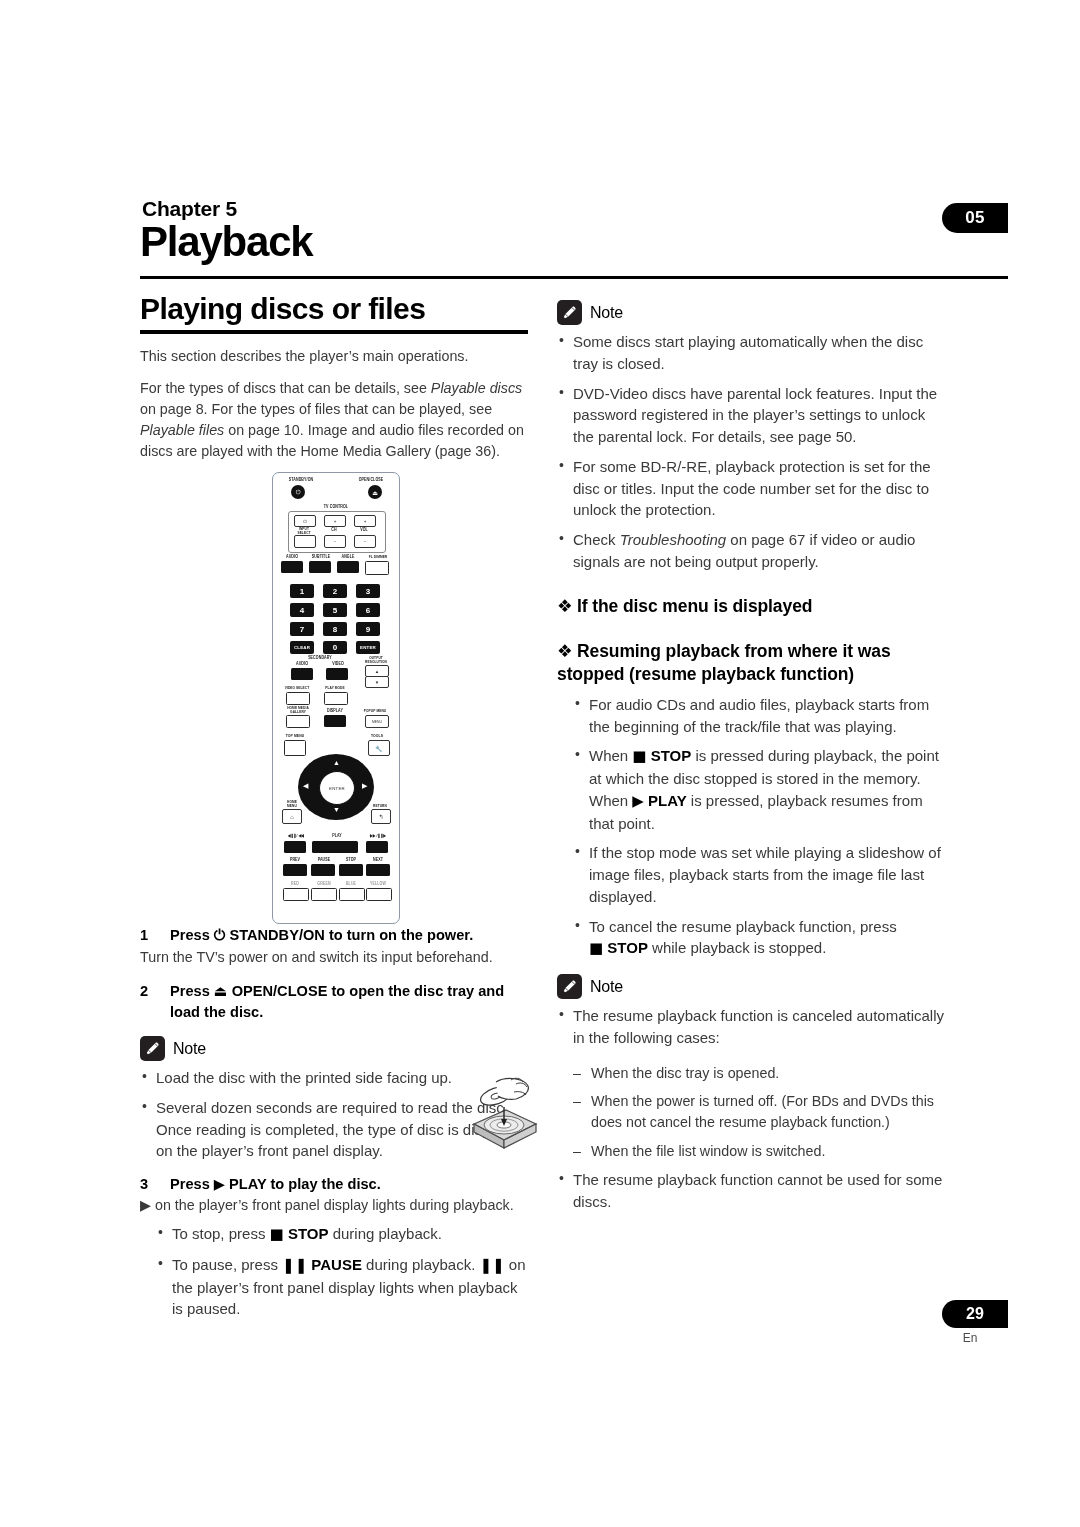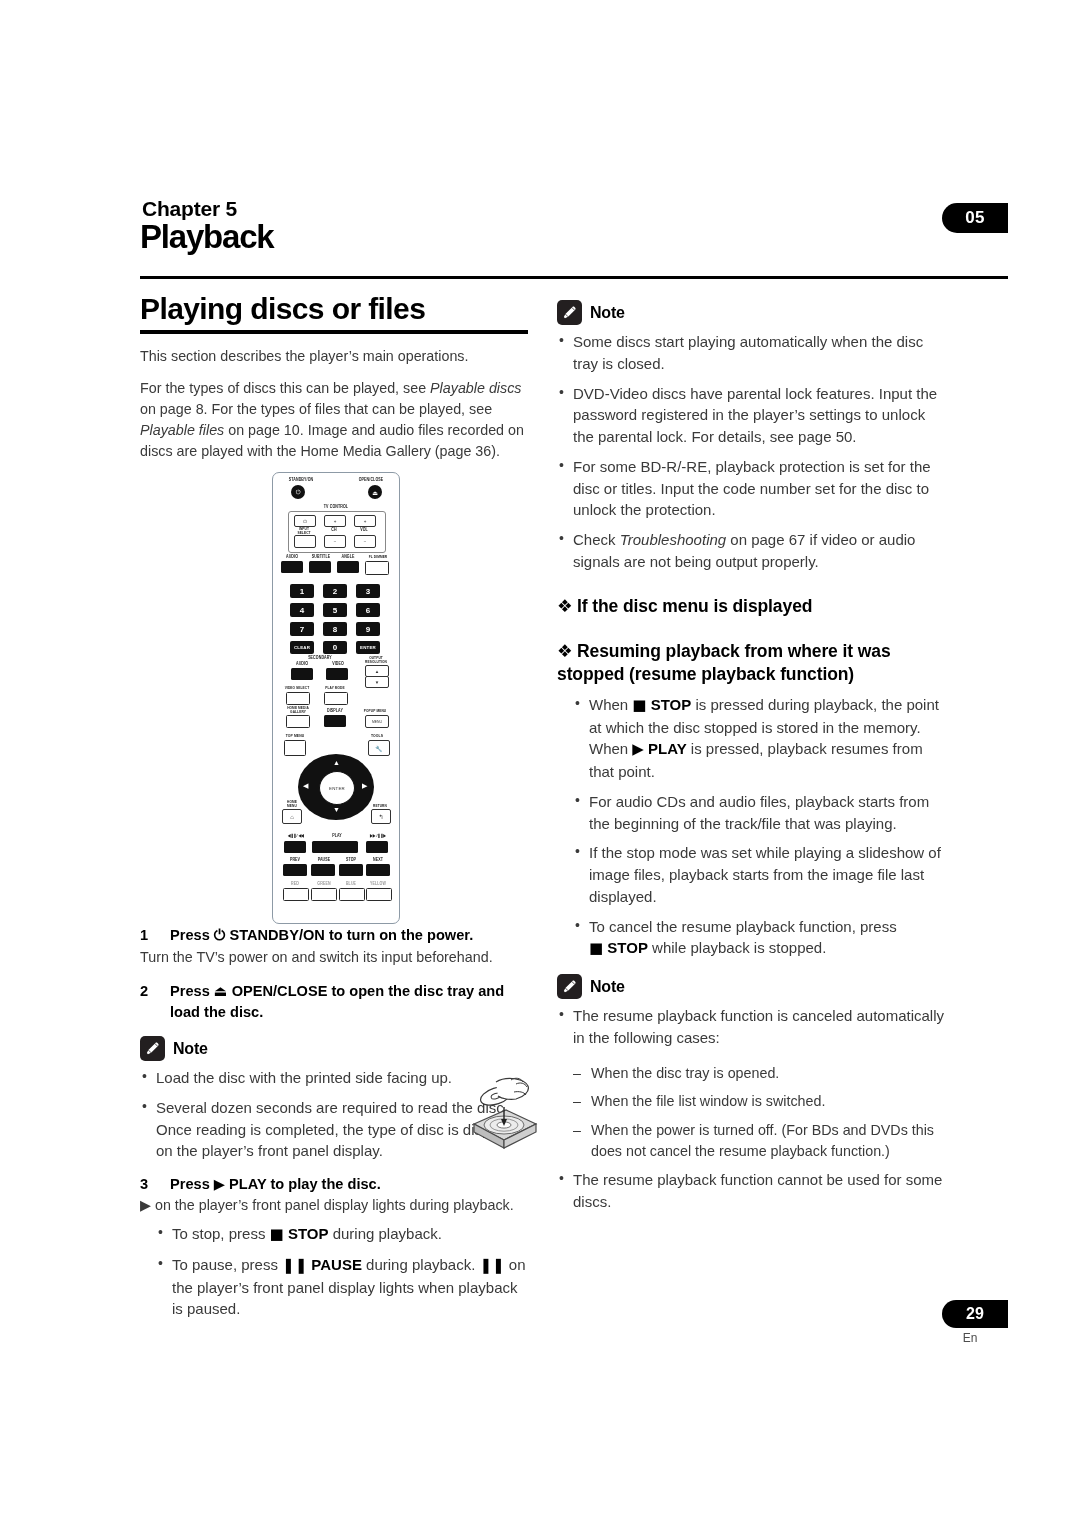--- a/index.html
+++ b/index.html
@@ -28,21 +28,21 @@
     top: 197px;
     font-size: 21px;
     font-weight: bold;
     letter-spacing: -0.2px;
     color: #000;
   }
   .chapter-title {
     position: absolute;
     left: 140px;
     top: 219px;
-    font-size: 33px;
+    font-size: 42px;
     font-weight: bold;
     letter-spacing: -1.2px;
     color: #000;
     line-height: 1.08;
   }
   .chapter-rule {
     position: absolute;
     left: 140px;
     top: 276px;
     width: 868px;
@@ -181,21 +181,21 @@
     width: 25px;
     height: 25px;
     background: #231f20;
     border-radius: 5px;
     display: flex;
     align-items: center;
     justify-content: center;
   }
   .note-label {
     font-size: 16px;
-    font-weight: bold;
+    font-weight: normal;
     color: #000;
     letter-spacing: -0.2px;
     text-align: right;
   }
 
   ul.bullets {
     list-style: none;
     margin: 0;
     padding: 0;
   }
@@ -370,21 +370,21 @@
   <div class="badge-bottom">29</div>
   <div class="lang-code">En</div>
 
   <div class="col-left">
 
     <div class="h1-section">Playing discs or files</div>
     <div class="h1-rule"></div>
 
     <p class="body" style="margin-top:12px;">This section describes the player’s main operations.</p>
 
-    <p class="body"><span>For the types of discs this can be played, see </span><span class="it">Playable discs</span><span> on page 8. For the types of files that can be played, see </span><span class="it">Playable files</span><span> on page 10. Image and audio files recorded on discs are played with the Home Media Gallery (page 36).</span></p>
+    <p class="body"><span>For the types of discs that can be details, see </span><span class="it">Playable discs</span><span> on page 8. For the types of files that can be played, see </span><span class="it">Playable files</span><span> on page 10. Image and audio files recorded on discs are played with the Home Media Gallery (page 36).</span></p>
 
     <div style="height:452px;"></div>
 
     <p class="step"><span class="num">1</span><span>Press </span><span class="glyph">⏻</span><span> STANDBY/ON to turn on the power.</span></p>
     <p class="step-body">Turn the TV’s power on and switch its input beforehand.</p>
 
     <p class="step"><span class="num">2</span><span>Press </span><span class="glyph">⏏</span><span> OPEN/CLOSE to open the disc tray and load the disc.</span></p>
 
     <div class="note-head">
       <span class="note-icon">
@@ -430,44 +430,44 @@
       <li>For some BD-R/-RE, playback protection is set for the disc or titles. Input the code number set for the disc to unlock the protection.</li>
       <li><span>Check </span><span class="it">Troubleshooting</span><span> on page 67 if video or audio signals are not being output properly.</span></li>
     </ul>
 
     <div class="h2-diamond"><span class="dia glyph">❖</span><span class="hang">If the disc menu is displayed</span></div>
 
 
     <div class="h2-diamond"><span class="dia glyph">❖</span><span class="hang">Resuming playback from where it was stopped (resume playback function)</span></div>
 
     <ul class="bullets indent">
+      <li>For audio CDs and audio files, playback starts from the beginning of the track/file that was playing.</li>
       <li><span>When </span><span class="bd glyph">■</span><span class="bd"> STOP</span><span> is pressed during playback, the point at which the disc stopped is stored in the memory. When </span><span class="bd glyph">▶</span><span class="bd"> PLAY</span><span> is pressed, playback resumes from that point.</span></li>
-      <li>For audio CDs and audio files, playback starts from the beginning of the track/file that was playing.</li>
       <li>If the stop mode was set while playing a slideshow of image files, playback starts from the image file last displayed.</li>
       <li><span>To cancel the resume playback function, press </span><br><span class="bd glyph">■</span><span class="bd"> STOP</span><span> while playback is stopped.</span></li>
     </ul>
 
     <div class="note-head">
       <span class="note-icon">
         <svg width="17" height="17" viewBox="0 0 24 24" aria-hidden="true">
           <path d="M4 18.5 L6.2 14.2 L16.2 4.2 C17 3.4 18.2 3.4 19 4.2 L20 5.2 C20.8 6 20.8 7.2 20 8 L10 18 L5.6 20.2 Z" fill="#ffffff"></path>
           <path d="M6.2 14.2 L10 18" stroke="#231f20" stroke-width="1.1" fill="none"></path>
           <path d="M15.4 5.0 L19.2 8.8" stroke="#231f20" stroke-width="1.1" fill="none"></path>
         </svg>
       </span>
       <span class="note-label">Note</span>
     </div>
 
     <ul class="bullets">
       <li style="margin-bottom:14px;">The resume playback function is canceled automatically in the following cases:</li>
     </ul>
     <ul class="dashes">
       <li>When the disc tray is opened.</li>
+      <li>When the power is turned off. (For BDs and DVDs this does not cancel the resume playback function.)</li>
       <li>When the file list window is switched.</li>
-      <li>When the power is turned off. (For BDs and DVDs this does not cancel the resume playback function.)</li>
     </ul>
     <ul class="bullets">
       <li>The resume playback function cannot be used for some discs.</li>
     </ul>
   </div>
 
   <div class="remote-wrap">
     <div class="remote-body"></div>
 
     <div class="rc-lbl" style="left:6px; top:6px; width:46px;">STANDBY/ON</div>

